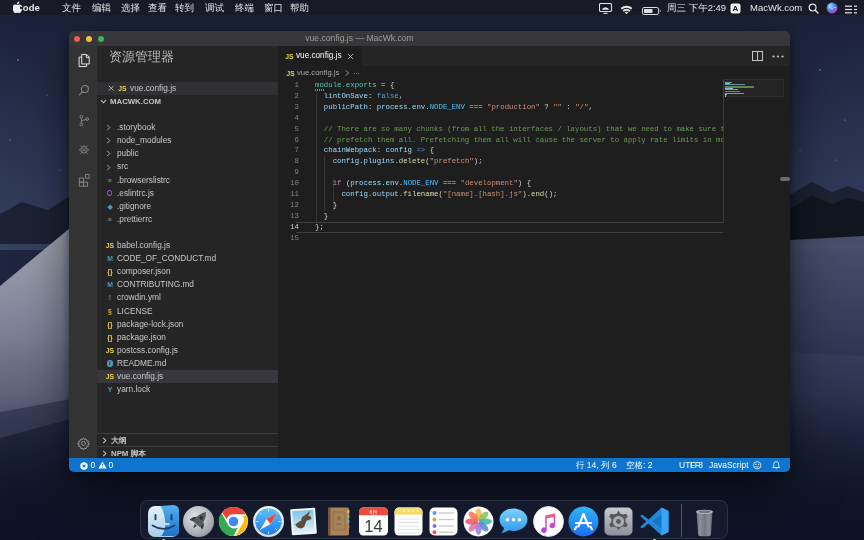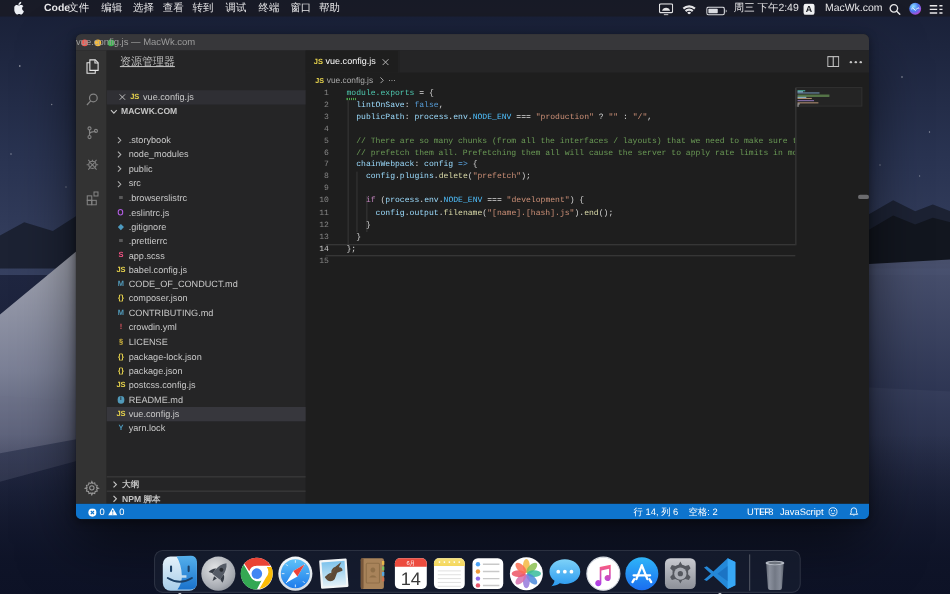--- a/index.html
+++ b/index.html
@@ -9,21 +9,21 @@
 .abs { position:absolute; }
 
 #wall { position:absolute; top:0; left:0; width:864px; height:540px; }
 
 #menubar { position:absolute; top:0; left:0; width:864px; height:15px; background:rgba(25,27,38,0.92); color:#e8e8ea; font-size:9.5px; }
 #menubar .item { position:absolute; top:0; height:15px; line-height:15px; white-space:nowrap; }
 
 #win { position:absolute; left:69px; top:31px; width:721px; height:441px; border-radius:5px; overflow:hidden; background:#1e1e1e; box-shadow:0 22px 50px rgba(0,0,0,0.55), 0 2px 8px rgba(0,0,0,0.4); }
 #titlebar { position:absolute; top:0; left:0; width:721px; height:15px; background:#37373a; }
 .tl { position:absolute; top:4.5px; width:6.5px; height:6.5px; border-radius:50%; }
-#titletext { position:absolute; top:0; width:581px; line-height:15px; font-size:8.6px; color:#9d9d9d; }
+#titletext { position:absolute; top:0; width:581px; text-align:center; line-height:15px; font-size:8.6px; color:#9d9d9d; }
 #activitybar { position:absolute; top:15px; left:0; width:28px; height:412px; background:#333333; }
 #sidebar { position:absolute; top:15px; left:28px; width:181px; height:412px; background:#252526; color:#cccccc; }
 #editor { position:absolute; top:15px; left:209px; width:512px; height:412px; background:#1e1e1e; }
 #statusbar { position:absolute; top:427px; left:0; width:721px; height:14px; background:#0e74cd; color:#ffffff; font-size:8.5px; }
 .row { position:absolute; left:0; width:181px; height:13.1px; }
 .nm { position:absolute; left:20px; top:0; line-height:13.1px; font-size:8.3px; color:#c8c8c8; white-space:nowrap; }
 .chev { position:absolute; left:8px; top:3.2px; width:7px; height:7px; }
 .fic { position:absolute; left:8.5px; top:0; width:9px; height:13.1px; line-height:13.1px; font-size:6.8px; font-weight:bold; text-align:center; }
 .shead { position:absolute; left:0; width:181px; height:13px; font-size:7.8px; font-weight:bold; color:#c5c5c5; line-height:13px; }
 .c-js{color:#e8d44d;} .c-json{color:#e8d44d;} .c-md{color:#519aba;} .c-grey{color:#8a8a8a;} .c-pink{color:#f55385;} .c-red{color:#e05561;} .c-teal{color:#4d9abf;} .c-yel{color:#d4b83e;}
@@ -75,21 +75,21 @@
   <rect x="0" y="250" width="864" height="290" fill="url(#bot)"></rect>
   <path d="M0,286 L70,228 140,240 260,280 430,320 620,344 864,356 864,540 0,540 Z" fill="url(#duneL)"></path>
   <path d="M864,236 L790,240 640,286 470,330 300,360 120,390 0,412 0,540 864,540 Z" fill="url(#duneR)" opacity="0.92"></path>
   <rect x="0" y="395" width="864" height="145" fill="url(#fade)"></rect>
   <path d="M0,438 L140,400 300,382 0,360 Z" fill="#6a7087" opacity="0.25"></path>
 </svg>
 <div id="menubar">
   <div class="item" style="left:13px; top:0;"><svg width="9" height="15" viewBox="0 0 9 15">
           <path d="M6.1,3.2c0.5-0.6,0.8-1.4,0.7-2.2C6.1,1.1,5.3,1.5,4.8,2.1C4.3,2.6,4,3.4,4.1,4.2C4.9,4.2,5.6,3.8,6.1,3.2z M7.6,7.6c0-1.5,1.2-2.2,1.3-2.2C8.2,4.3,7.1,4.2,6.7,4.2c-0.9-0.1-1.8,0.5-2.2,0.5c-0.5,0-1.2-0.5-2-0.5c-1,0-2,0.6-2.5,1.5c-1.1,1.9-0.3,4.7,0.8,6.2c0.5,0.8,1.1,1.6,1.9,1.6c0.8,0,1.1-0.5,2-0.5c0.9,0,1.2,0.5,2,0.5c0.8,0,1.4-0.8,1.9-1.5c0.6-0.9 0.8-1.7 0.8-1.8C9.4,10.2,7.6,9.5,7.6,7.6z" fill="#eceff4" transform="scale(0.93) translate(0,0.6)"></path>
         </svg></div>
-  <div class="item" style="left:40px; font-weight:bold; font-size:9.5px;">Code</div>
+  <div class="item" style="left:16px; font-weight:bold; font-size:9.5px;">Code</div>
   <div class="item" style="left:62px;">文件</div>
   <div class="item" style="left:92px;">编辑</div>
   <div class="item" style="left:121px;">选择</div>
   <div class="item" style="left:148px;">查看</div>
   <div class="item" style="left:175px;">转到</div>
   <div class="item" style="left:205px;">调试</div>
   <div class="item" style="left:235px;">终端</div>
   <div class="item" style="left:264px;">窗口</div>
   <div class="item" style="left:290px;">帮助</div>
   <div class="item" style="left:599px; top:2.5px;"><svg width="13" height="11" viewBox="0 0 13 11">
@@ -184,21 +184,21 @@
             </g>
           </svg></div>
     <div class="abs" style="left:7px; top:390px;"><svg width="15" height="15" viewBox="0 0 24 24">
             <g fill="none" stroke="#9b9b9b" stroke-width="1.5">
               <circle cx="12" cy="12" r="3.2"></circle>
               <path d="M12,2.8 l1.2,2.8 3,-0.9 0.6,3 3,0.6 -0.9,3 2.8,1.2 -2.8,1.2 0.9,3 -3,0.6 -0.6,3 -3,-0.9 -1.2,2.8 -1.2,-2.8 -3,0.9 -0.6,-3 -3,-0.6 0.9,-3 -2.8,-1.2 2.8,-1.2 -0.9,-3 3,-0.6 0.6,-3 3,0.9 Z"></path>
             </g>
           </svg></div>
   </div>
   <div id="sidebar">
-    <div class="abs" style="left:12px; top:3px; height:15px; line-height:15px; font-size:10px; color:#bbbbbb;text-decoration:underline;">资源管理器</div>
+    <div class="abs" style="left:12px; top:3px; height:15px; line-height:15px; font-size:13px; color:#bbbbbb;">资源管理器</div>
     <div class="row" style="top:35.5px; background:#2f2f34;">
       <svg class="abs" style="left:11px; top:3.6px;" width="6.5" height="6.5" viewBox="0 0 8 8">
             <path d="M1,1 L7,7 M7,1 L1,7" stroke="#c0c0c0" stroke-width="1.1"></path>
           </svg>
       <span class="fic c-js" style="left:21px;">JS</span>
       <span class="nm" style="left:33px;">vue.config.js</span>
     </div>
     <div class="shead" style="top:48.5px;">
       <svg class="abs" style="left:3px; top:3.5px;" width="7" height="7" viewBox="0 0 8 8">
             <path d="M1,2.5 L4,5.5 L7,2.5" fill="none" stroke="#c5c5c5" stroke-width="1.2"></path>
@@ -237,24 +237,20 @@
       <span style="position:absolute; left:9.5px; top:3.6px; width:5.5px; height:5.5px; border:1.4px solid #b05ce0; border-radius:50%;"></span>
       <span class="nm">.eslintrc.js</span>
     </div>
     <div class="row" style="top:153.7px;">
       <span class="fic c-teal">◆</span>
       <span class="nm">.gitignore</span>
     </div>
     <div class="row" style="top:166.8px;">
       <span class="fic c-grey">≡</span>
       <span class="nm">.prettierrc</span>
-    </div>
-    <div class="row" style="top:179.9px;">
-      <span class="fic c-pink">S</span>
-      <span class="nm">app.scss</span>
     </div>
     <div class="row" style="top:193.0px;">
       <span class="fic c-js">JS</span>
       <span class="nm">babel.config.js</span>
     </div>
     <div class="row" style="top:206.1px;">
       <span class="fic c-md">M</span>
       <span class="nm">CODE_OF_CONDUCT.md</span>
     </div>
     <div class="row" style="top:219.2px;">

